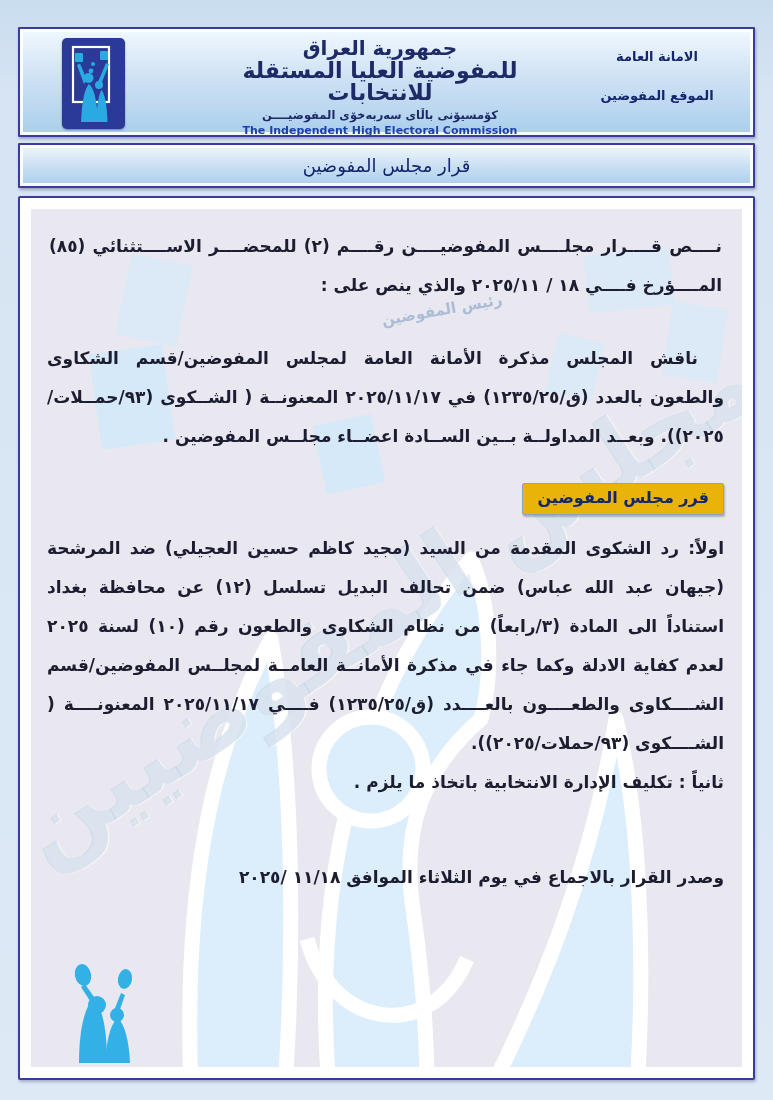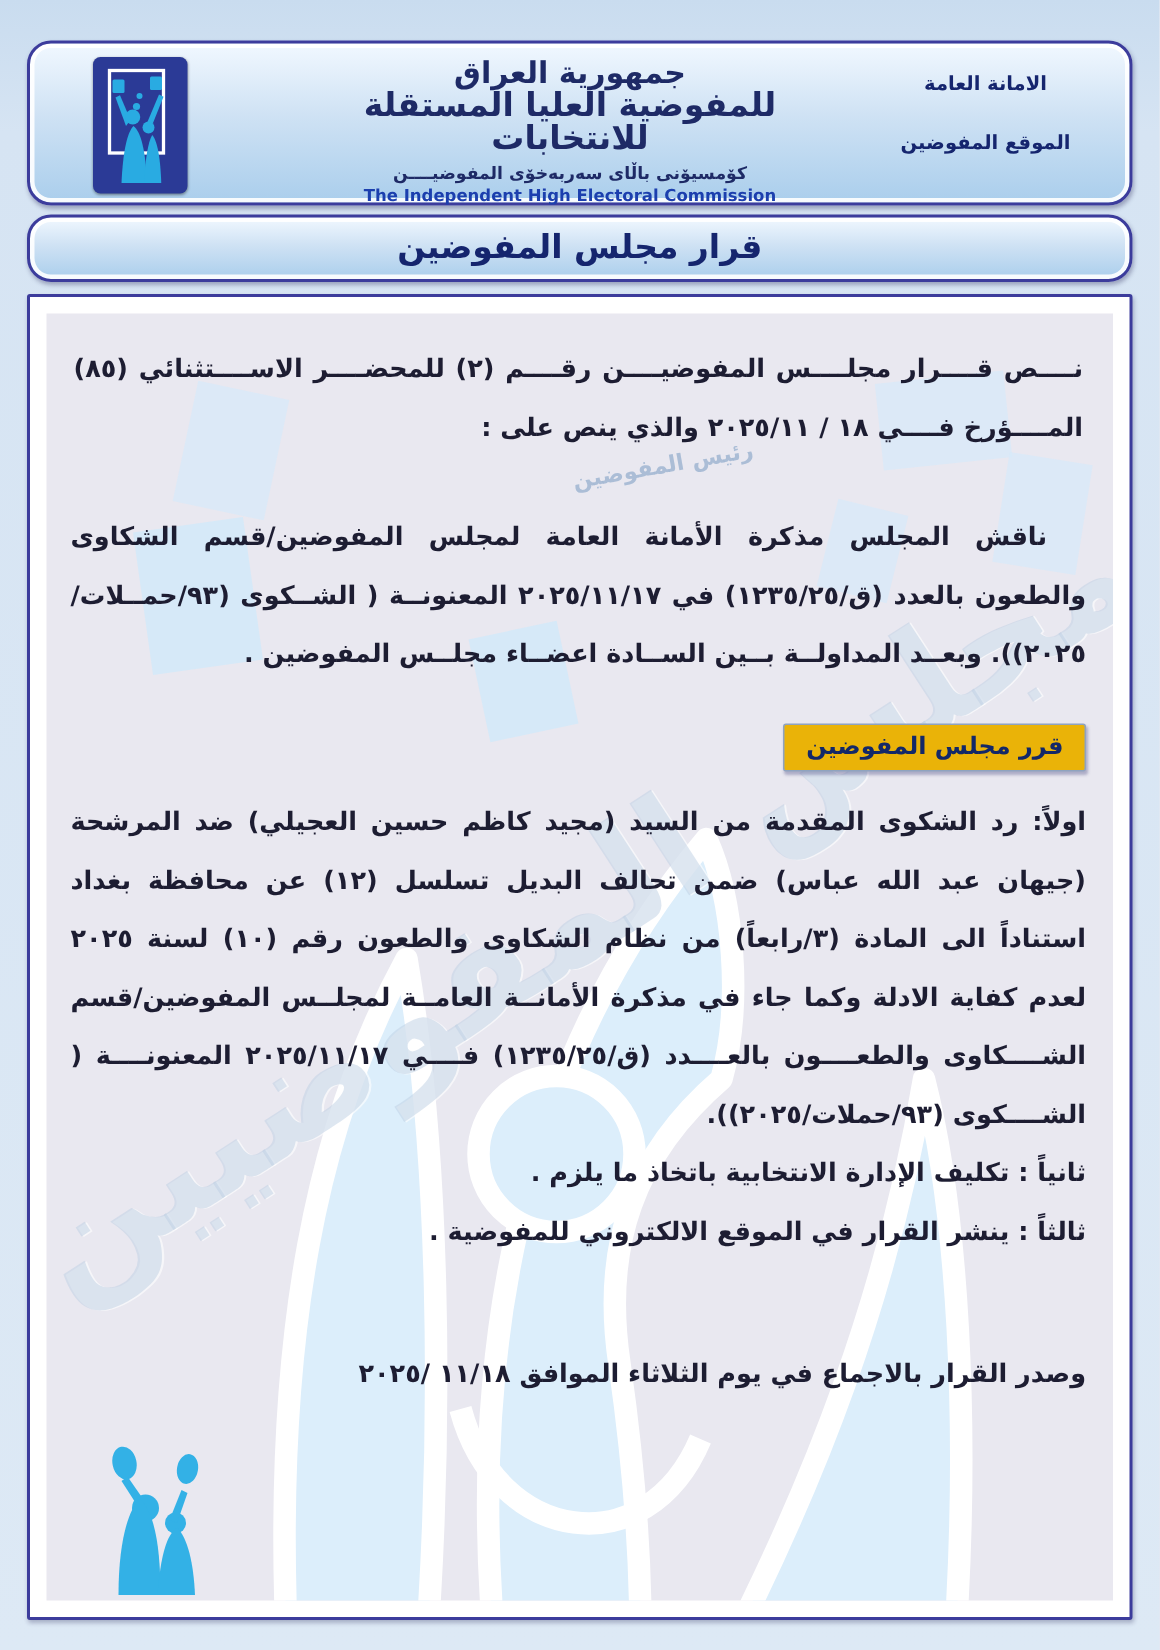--- a/index.html
+++ b/index.html
@@ -11,21 +11,21 @@
   .page {
     position:relative;
     width:773px; height:1100px;
     background:linear-gradient(180deg,#c9dcef 0%,#d6e4f3 8%,#dde9f5 100%);
     overflow:hidden;
   }
   
   .frame {
     position:absolute;
     border:2px solid #3c3c9c;
-    border-radius:16px;
+    border-radius:1px;
     box-shadow:inset 0 0 0 3px rgba(255,255,255,.9), 1px 2px 3px rgba(40,40,90,.35);
     background:linear-gradient(180deg,#f1f8ff 0%,#cfe2f4 45%,#aaceec 100%);
   }
   .header-box { left:18px; top:27px; width:737px; height:110px; }
   .title-box  { left:18px; top:143px; width:737px; height:45px; display:flex; align-items:center; justify-content:center; }
   .body-box   {
     left:18px; top:196px; width:737px; height:884px;
     border:2px solid #3c3c9c; border-radius:2px;
     background:#ffffff;
     box-shadow:1px 2px 3px rgba(40,40,90,.3);
@@ -47,21 +47,21 @@
   .hc-title    { font-size:20px; font-weight:bold; line-height:24px; }
   .hc-subtitle { font-size:22px; font-weight:bold; line-height:22px; }
   .hc-kurdish  { font-size:11.5px; font-weight:bold; line-height:18px; margin-top:2px; }
   .hc-english  { font-size:11px; font-weight:bold; color:#1c3fae; line-height:14px; direction:ltr; }
   .header-right {
     position:absolute; right:16px; top:17px; width:160px;
     text-align:center; color:#15256e;
     font-size:13px; font-weight:bold; line-height:22px;
   }
   .header-right .l2 { margin-top:17px; }
-  .title-text { font-size:22px; font-weight:bold; color:#15256e; letter-spacing:.5px; }
+  .title-text { font-size:18px; font-weight:normal; color:#15256e; letter-spacing:.5px; }
   
   .content {
     position:relative; width:100%; height:100%;
     background:#e9e8f0;
     overflow:hidden;
   }
   .text-layer {
     position:relative; z-index:3;
     padding:12px 18px 0 16px;
     color:#1d1d32;
@@ -186,20 +186,19 @@
       </svg>
 
       <div class="text-layer">
         <p class="para p-intro">نــــص قــــرار مجلــــس المفوضيــــن رقــــم (٢) للمحضــــر الاســــتثنائي (٨٥) المــــؤرخ فــــي ١٨ / ٢٠٢٥/١١ والذي ينص على :</p>
         <p class="para p-discussion">ناقش المجلس مذكرة الأمانة العامة لمجلس المفوضين/قسم الشكاوى والطعون بالعدد (ق/١٢٣٥/٢٥) في ٢٠٢٥/١١/١٧ المعنونــة ( الشــكوى (٩٣/حمــلات/٢٠٢٥)). وبعــد المداولــة بــين الســادة اعضــاء مجلــس المفوضين .</p>
         <div class="chip-row">
           <span class="chip">قرر مجلس المفوضين</span>
         </div>
         <p class="para p-first">اولاً: رد الشكوى المقدمة من السيد (مجيد كاظم حسين العجيلي) ضد المرشحة (جيهان عبد الله عباس) ضمن تحالف البديل تسلسل (١٢) عن محافظة بغداد استناداً الى المادة (٣/رابعاً) من نظام الشكاوى والطعون رقم (١٠) لسنة ٢٠٢٥ لعدم كفاية الادلة وكما جاء في مذكرة الأمانــة العامــة لمجلــس المفوضين/قسم الشــــكاوى والطعــــون بالعــــدد (ق/١٢٣٥/٢٥) فــــي ٢٠٢٥/١١/١٧ المعنونــــة ( الشــــكوى (٩٣/حملات/٢٠٢٥)).</p>
         <p class="para p-second">ثانياً : تكليف الإدارة الانتخابية باتخاذ ما يلزم .</p>
-        <p class="para p-third">ثالثاً : ينشر القرار في الموقع الالكتروني للمفوضية .</p>
         <p class="para p-closing">وصدر القرار بالاجماع في يوم الثلاثاء الموافق   ١١/١٨ /٢٠٢٥</p>
       </div>
 
     </div>
   </div>
 
 </div>
 
 </body></html>

